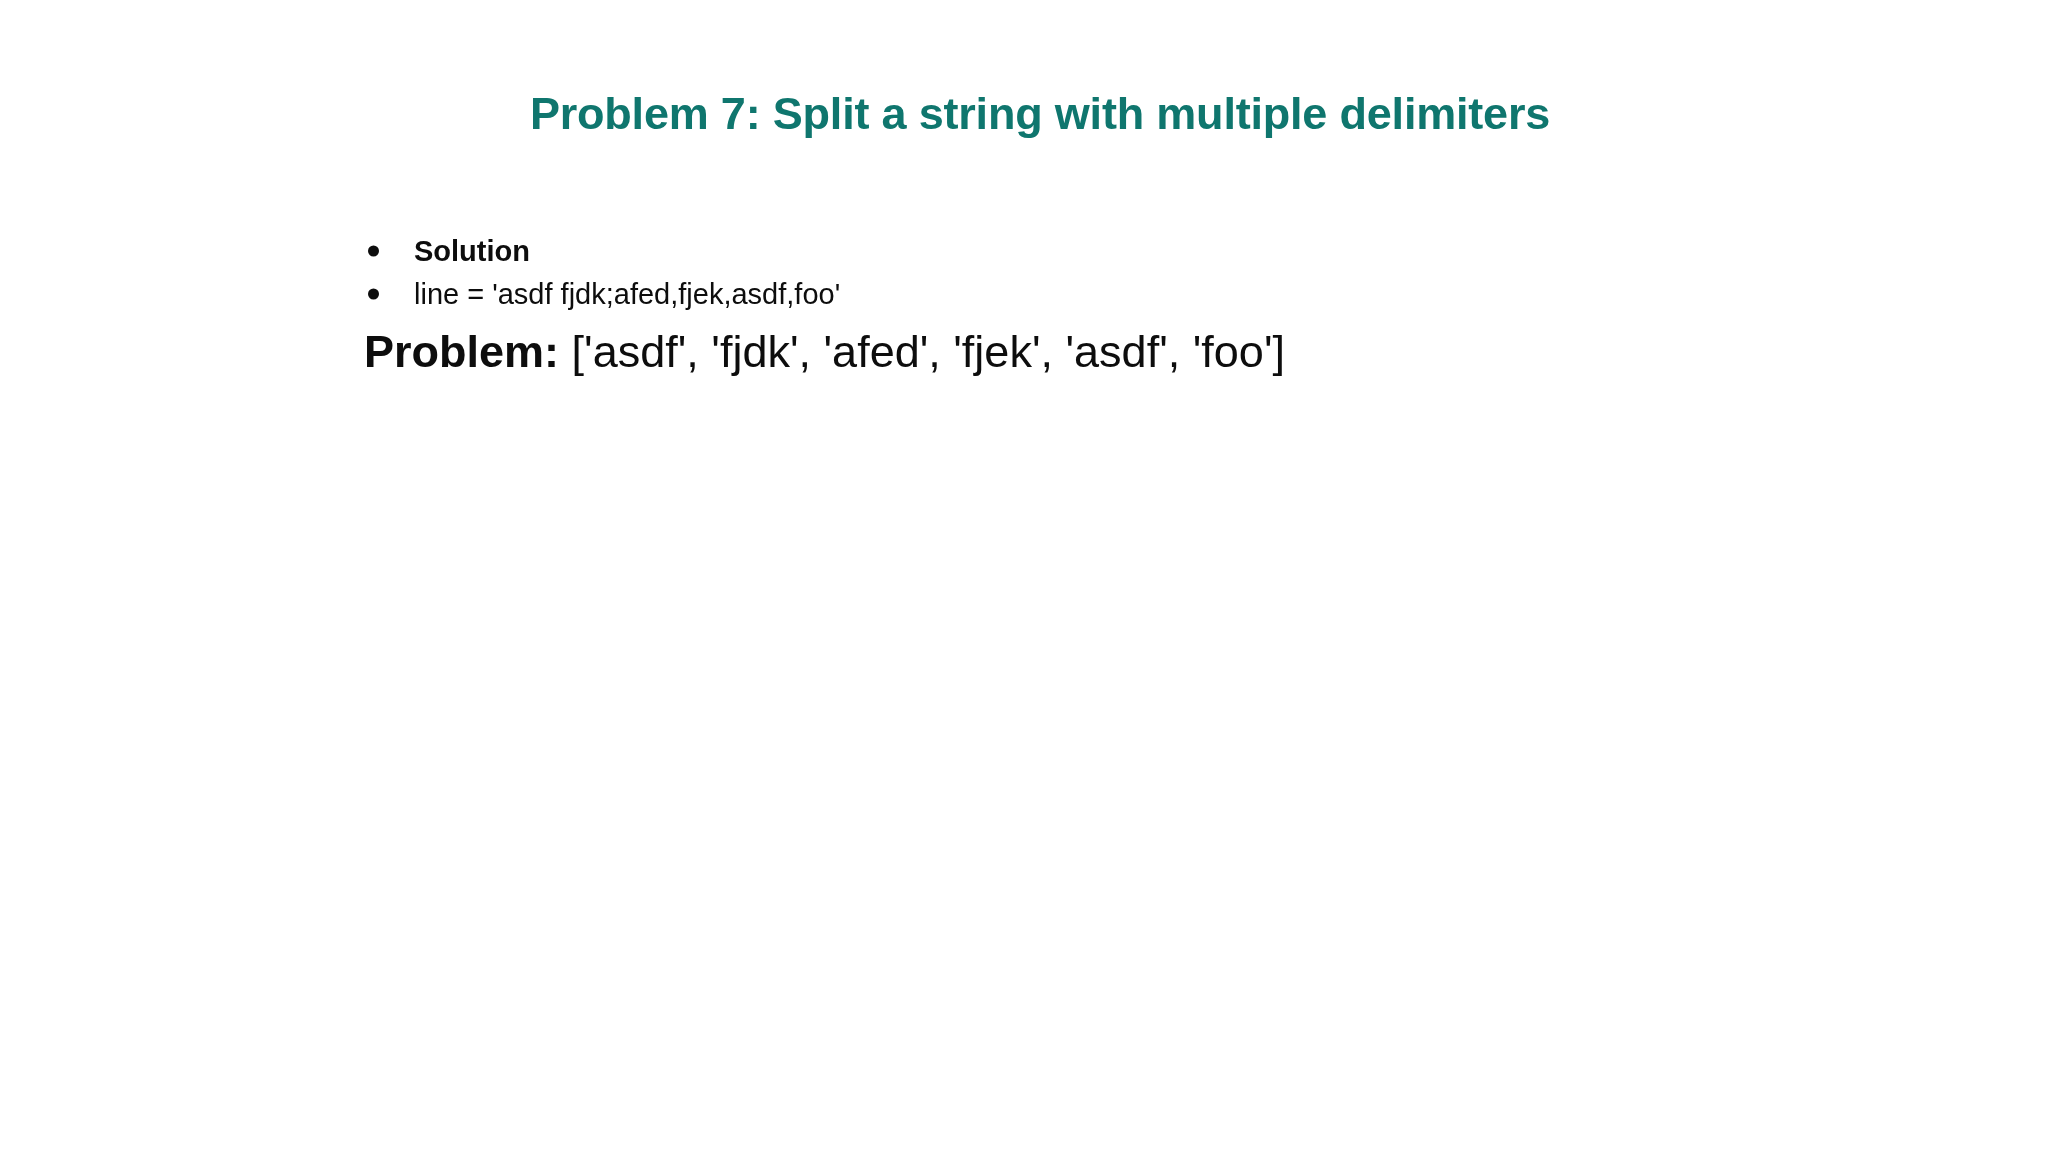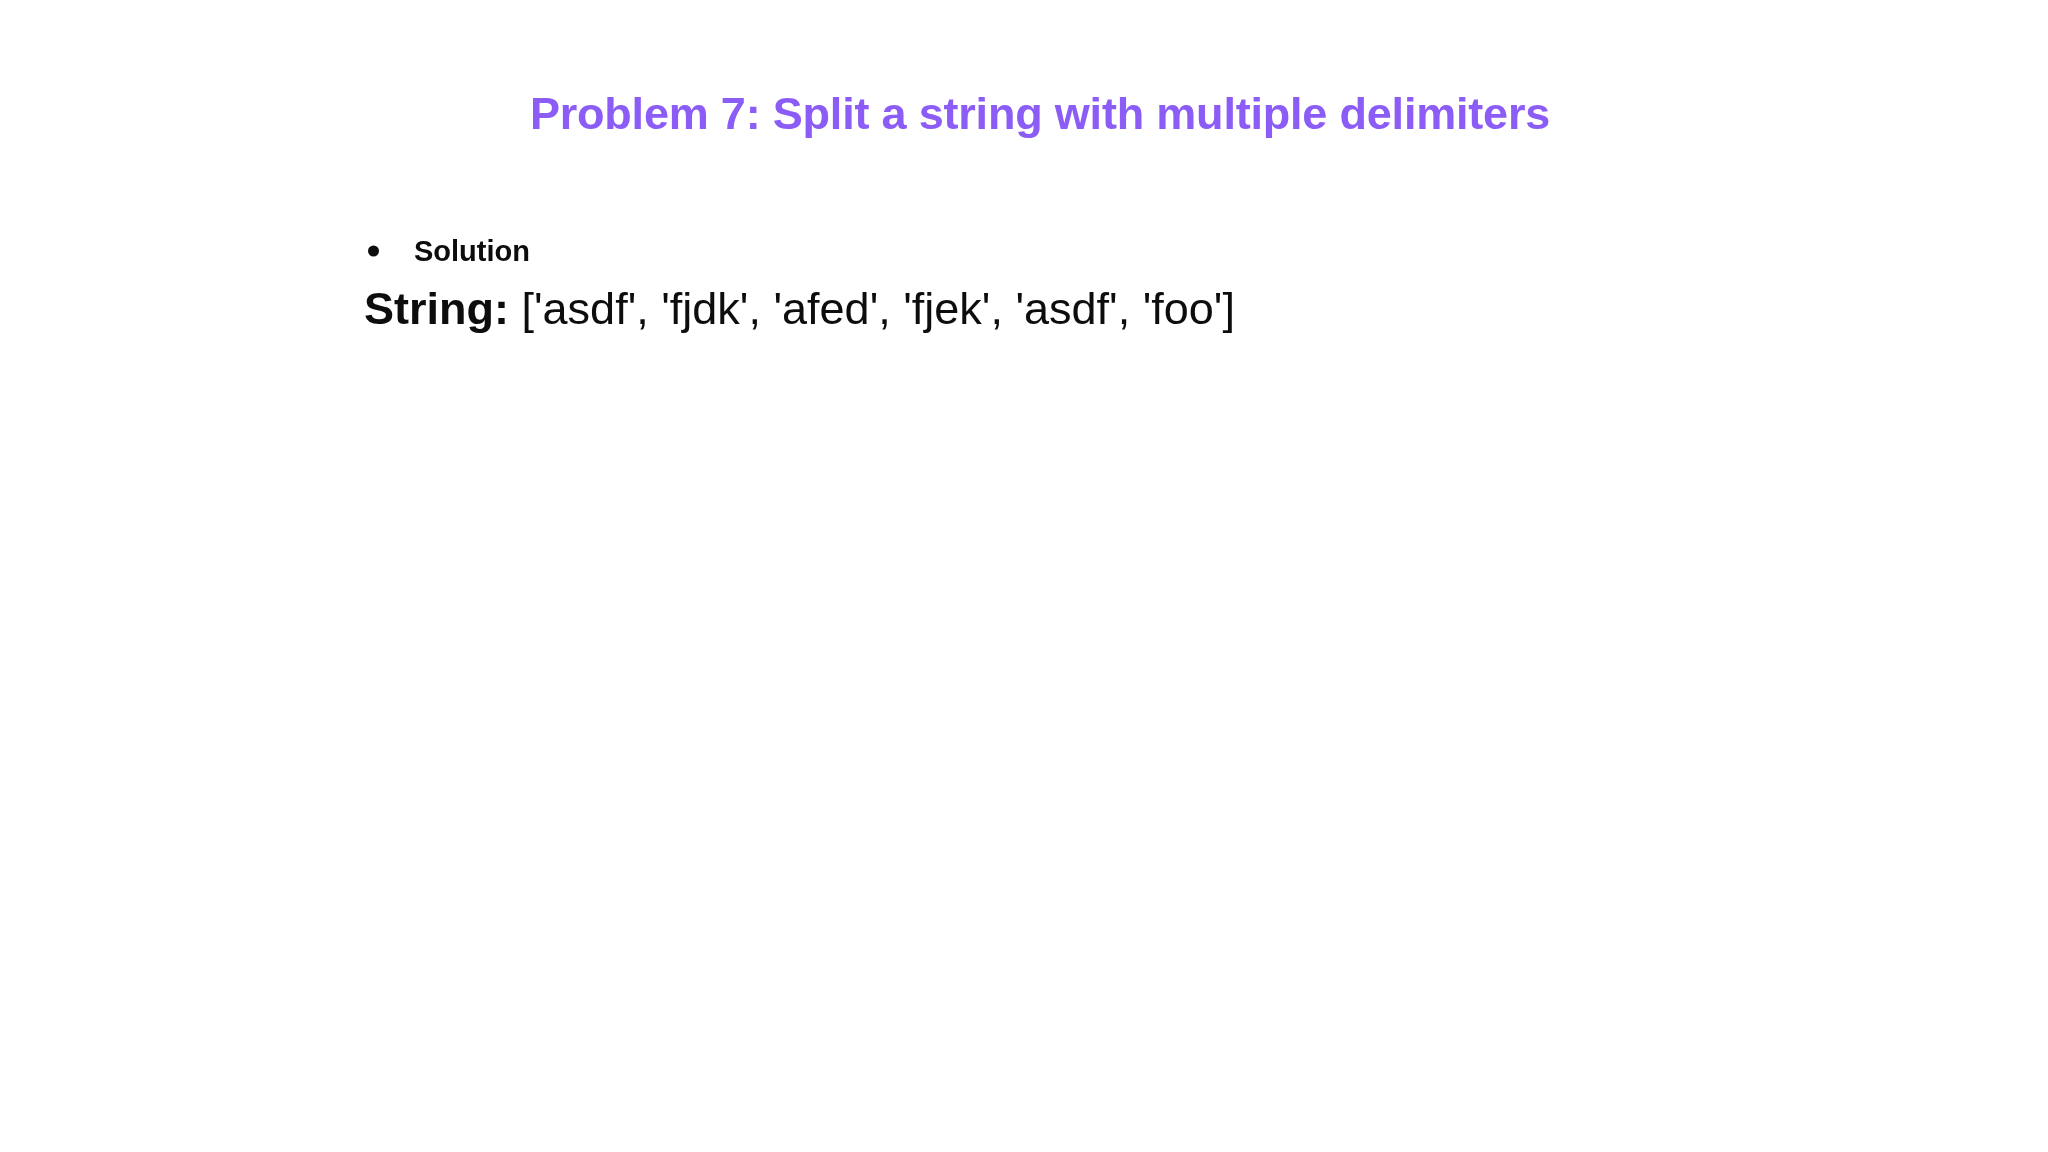--- a/index.html
+++ b/index.html
@@ -25,21 +25,21 @@
   
   .slide-title {
     position: absolute;
     left: 160px;
     top: 88px;
     width: 1760px;
     text-align: center;
     font-size: 45px;
     font-weight: bold;
     letter-spacing: -0.2px;
-    color: #8b5cf6;
+    color: #0f766e;
     line-height: 1.15;
     white-space: nowrap;
   }
 
   
   .body-block {
     position: absolute;
     left: 360px;
     top: 230px;
     width: 1560px;
@@ -108,22 +108,26 @@
   <div class="slide-title">Problem 7: Split a string with multiple delimiters</div>
 
   <div class="body-block">
 
     <div class="line bullet-line is-bold">
       <span class="bullet-dot"></span>
       <span class="line-text">Solution</span>
     </div>
 
 
+    <div class="line bullet-line">
+      <span class="bullet-dot"></span>
+      <span class="line-text">line = 'asdf fjdk;afed,fjek,asdf,foo'</span>
+    </div>
 
 
 
 
     <div class="line output-line">
-      <span class="output-label">String:</span><span>&nbsp;</span><span class="output-value">['asdf', 'fjdk', 'afed', 'fjek', 'asdf', 'foo']</span>
+      <span class="output-label">Problem:</span><span>&nbsp;</span><span class="output-value">['asdf', 'fjdk', 'afed', 'fjek', 'asdf', 'foo']</span>
     </div>
 
   </div>
 </div>
 
 </body></html>

